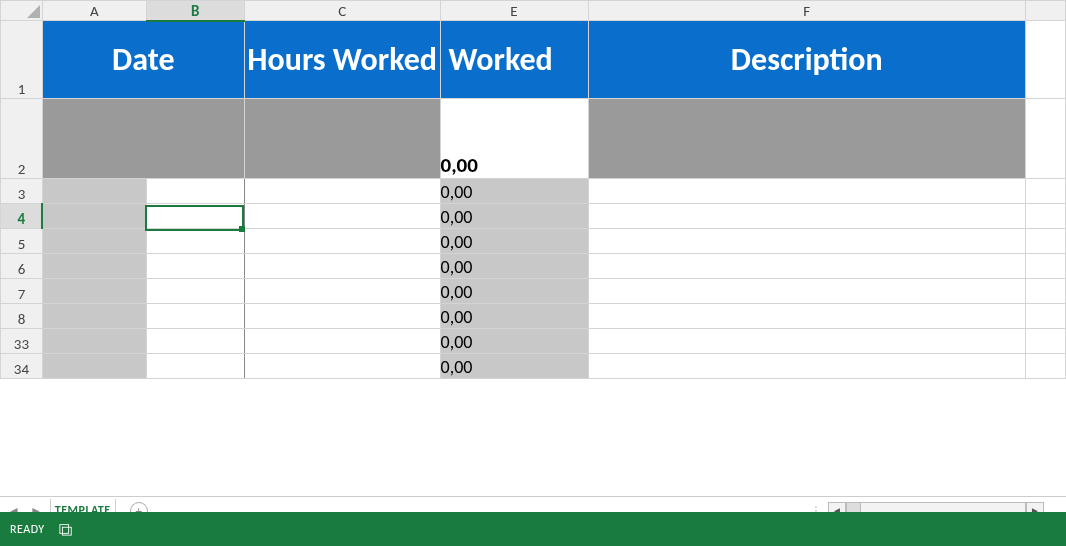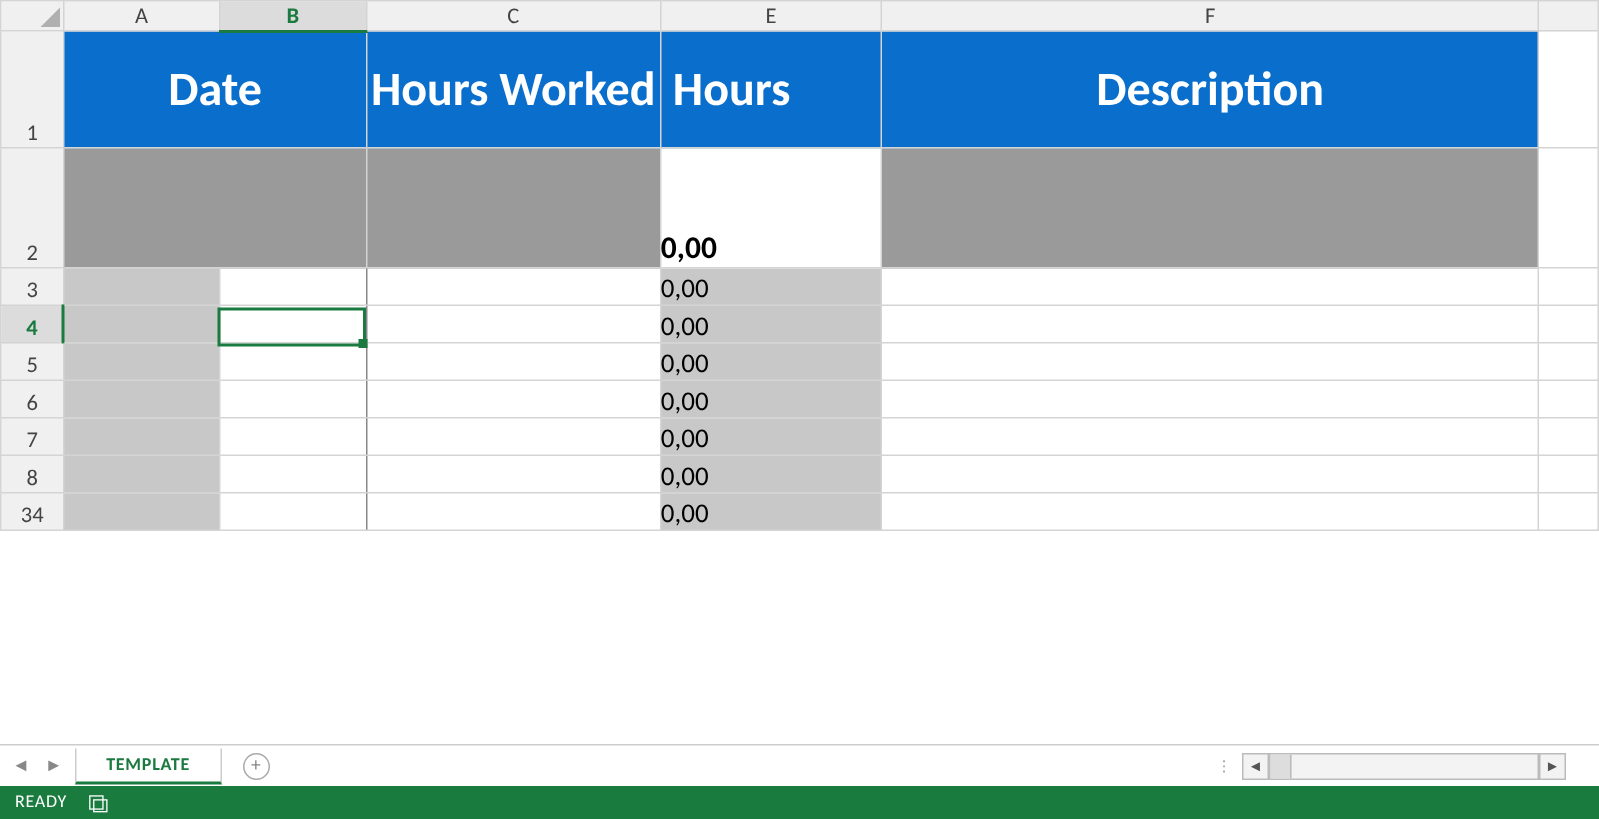--- a/index.html
+++ b/index.html
@@ -117,21 +117,21 @@
     font-size: 12px;
   }
   .tabnav {
     display: flex;
     padding: 0 8px;
     gap: 10px;
     color: #888;
   }
   .tabnav span { cursor: default; }
   .tab {
-    padding: 4px 20px;
+    padding: 4px 4px;
     border: 1px solid #ccc;
     border-top: none;
     background: #fff;
     color: #1a7a3f;
     font-weight: bold;
     border-bottom: 2px solid #1a7a3f;
     letter-spacing: 0.5px;
   }
   .addtab {
     margin-left: 14px;
@@ -170,21 +170,21 @@
     left: 0; top: 0; bottom: 0;
     width: 14px;
     background: #ddd;
     border-right: 1px solid #bbb;
   }
 
   
   .statusbar {
     position: absolute;
     bottom: 0; left: 0; right: 0;
-    height: 22px;
+    height: 34px;
     background: #197b3e;
     color: #fff;
     display: flex;
     align-items: center;
     font-size: 12px;
     padding: 0 10px;
     gap: 14px;
     letter-spacing: 0.5px;
   }
   .statusbar .macro-icon {
@@ -214,21 +214,21 @@
       <th class="colhdr active">B</th>
       <th class="colhdr">C</th>
       <th class="colhdr">E</th>
       <th class="colhdr">F</th>
       <th class="colhdr"></th>
     </tr>
     <tr class="header-row" style="height:78px">
       <th class="rowhdr" style="height:78px">1</th>
       <td colspan="2">Date</td>
       <td>Hours Worked</td>
-      <td style="text-align:left;padding-left:8px">Hours</td>
+      <td style="text-align:left;padding-left:8px">Worked</td>
       <td class="thick-right">Description</td>
       <td style="background:#fff"></td>
     </tr>
     <tr class="row2">
       <th class="rowhdr" style="height:80px">2</th>
       <td class="gray-dark" colspan="2"></td>
       <td class="gray-dark"></td>
       <td class="val val-bold" style="background:#fff;font-size:21px">0,00</td>
       <td class="gray-dark thick-right"></td>
       <td></td>
@@ -273,20 +273,29 @@
       <th class="rowhdr">7</th>
       <td class="gray-light"></td>
       <td class="thin-right-border"></td>
       <td></td>
       <td class="gray-light val">0,00</td>
       <td class="thick-right"></td>
       <td></td>
     </tr>
     <tr style="height:25px">
       <th class="rowhdr">8</th>
+      <td class="gray-light"></td>
+      <td class="thin-right-border"></td>
+      <td></td>
+      <td class="gray-light val">0,00</td>
+      <td class="thick-right"></td>
+      <td></td>
+    </tr>
+    <tr style="height:25px">
+      <th class="rowhdr">33</th>
       <td class="gray-light"></td>
       <td class="thin-right-border"></td>
       <td></td>
       <td class="gray-light val">0,00</td>
       <td class="thick-right"></td>
       <td></td>
     </tr>
     <tr style="height:25px">
       <th class="rowhdr">34</th>
       <td class="gray-light"></td>

